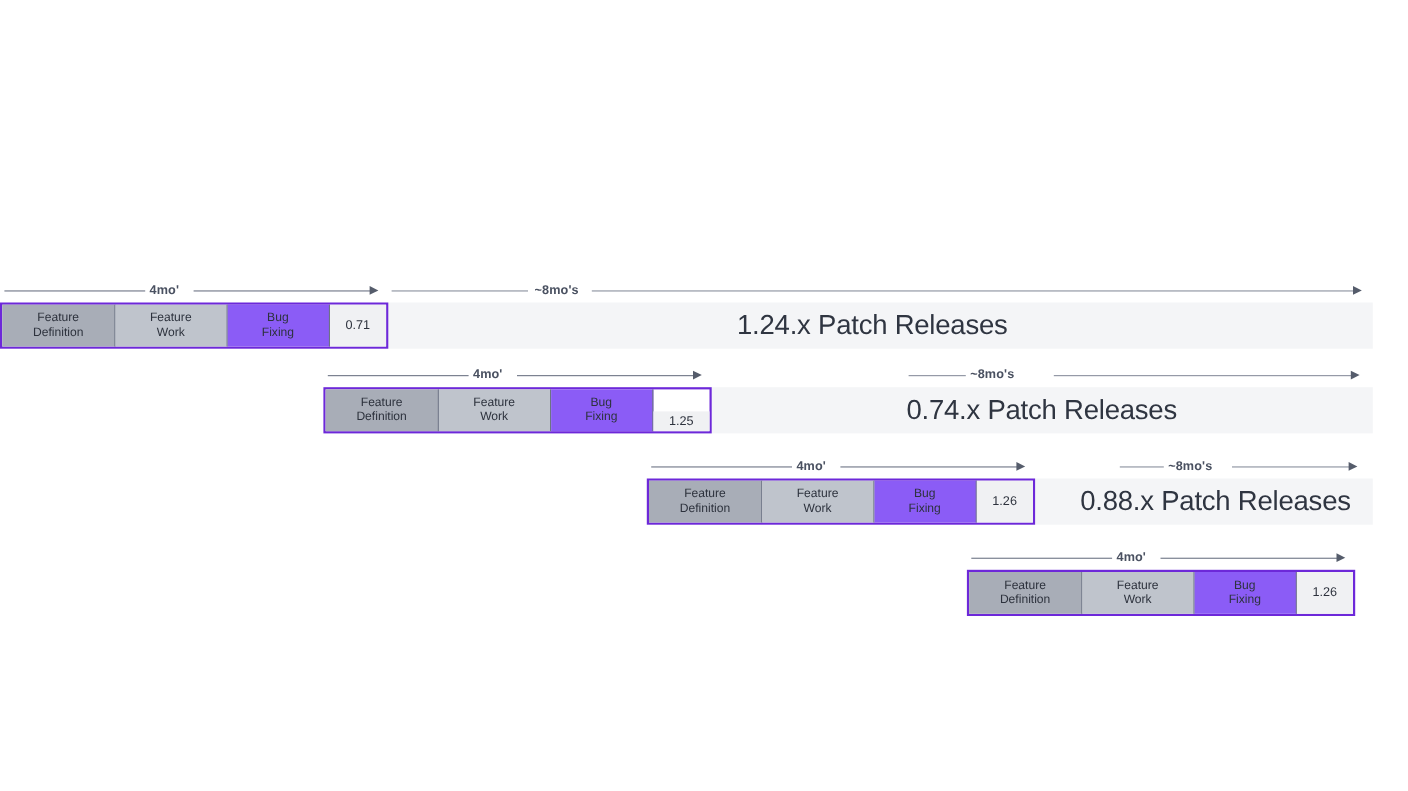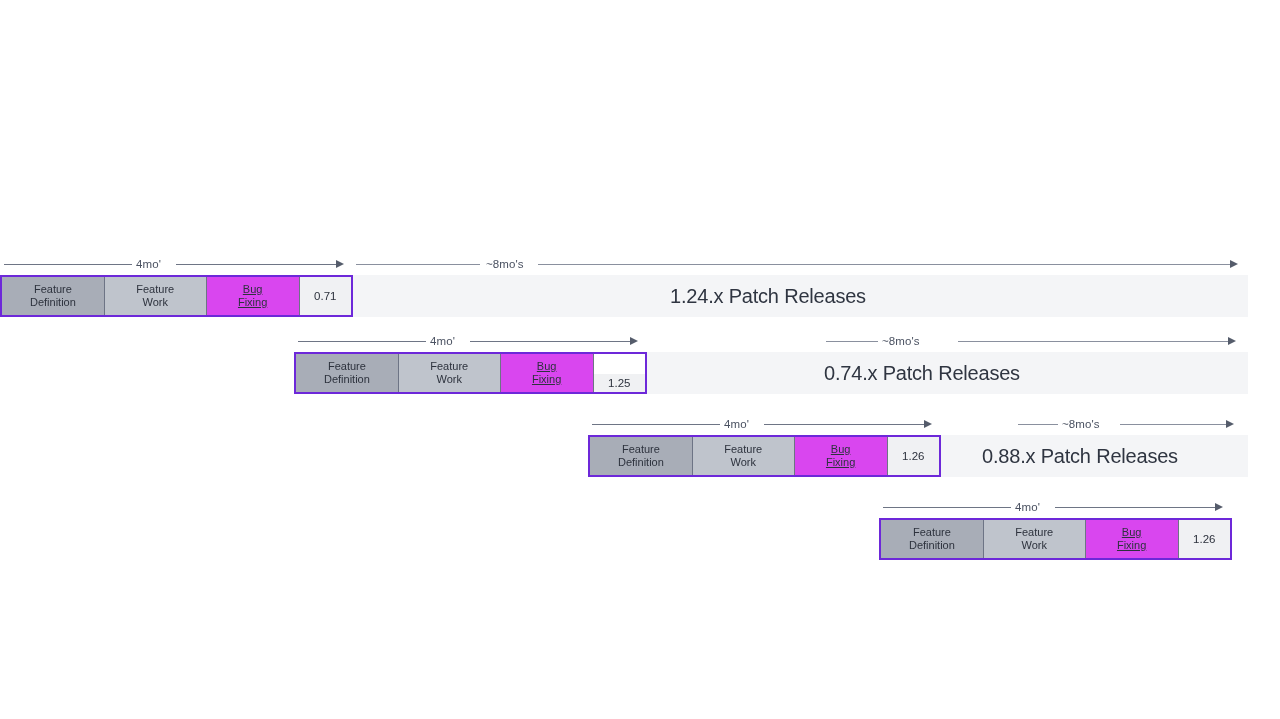--- a/index.html
+++ b/index.html
@@ -29,20 +29,21 @@
     position: absolute;
     height: 70px;
   }
 
   
   .arrow-strip {
     position: absolute;
     height: 18px;
     top: 0;
     left: 0;
+    font-weight: bold;
   }
   .arrow-seg {
     position: absolute;
     top: 9px;
     height: 1px;
     background: #6e7585;
   }
   .arrow-seg.thin { background: #8a909e; }
   .arrow-head {
     position: absolute;
@@ -67,21 +68,21 @@
   .patch-band {
     position: absolute;
     height: 42px;
     background: #f4f5f7;
     top: 20px;
   }
   .patch-band-label {
     position: absolute;
     top: 50%;
     transform: translateY(-50%);
-    font-size: 20px;
+    font-size: 25px;
     color: #2f3541;
     white-space: nowrap;
     letter-spacing: -0.2px;
   }
 
   
   .phases {
     position: absolute;
     top: 20px;
     height: 42px;
@@ -100,21 +101,21 @@
     line-height: 13px;
     color: #2d323d;
     text-align: center;
     white-space: nowrap;
     overflow: hidden;
   }
   .phase:last-child { border-right: none; }
 
   .phase.def    { background: #a8adb7; }
   .phase.work   { background: #bfc4cc; }
-  .phase.bug    { background: #d946ef; text-decoration: underline; }
+  .phase.bug    { background: #8b5cf6; }
   .phase.verbox { background: #f0f1f3; font-size: 11.5px; }
 
   .phase .line2 { display: block; }
 </style>
 </head>
 <body>
 
 <div id="canvas">
 
   <div class="release-row" style="left:0px; top:255px; width:1280px;">

